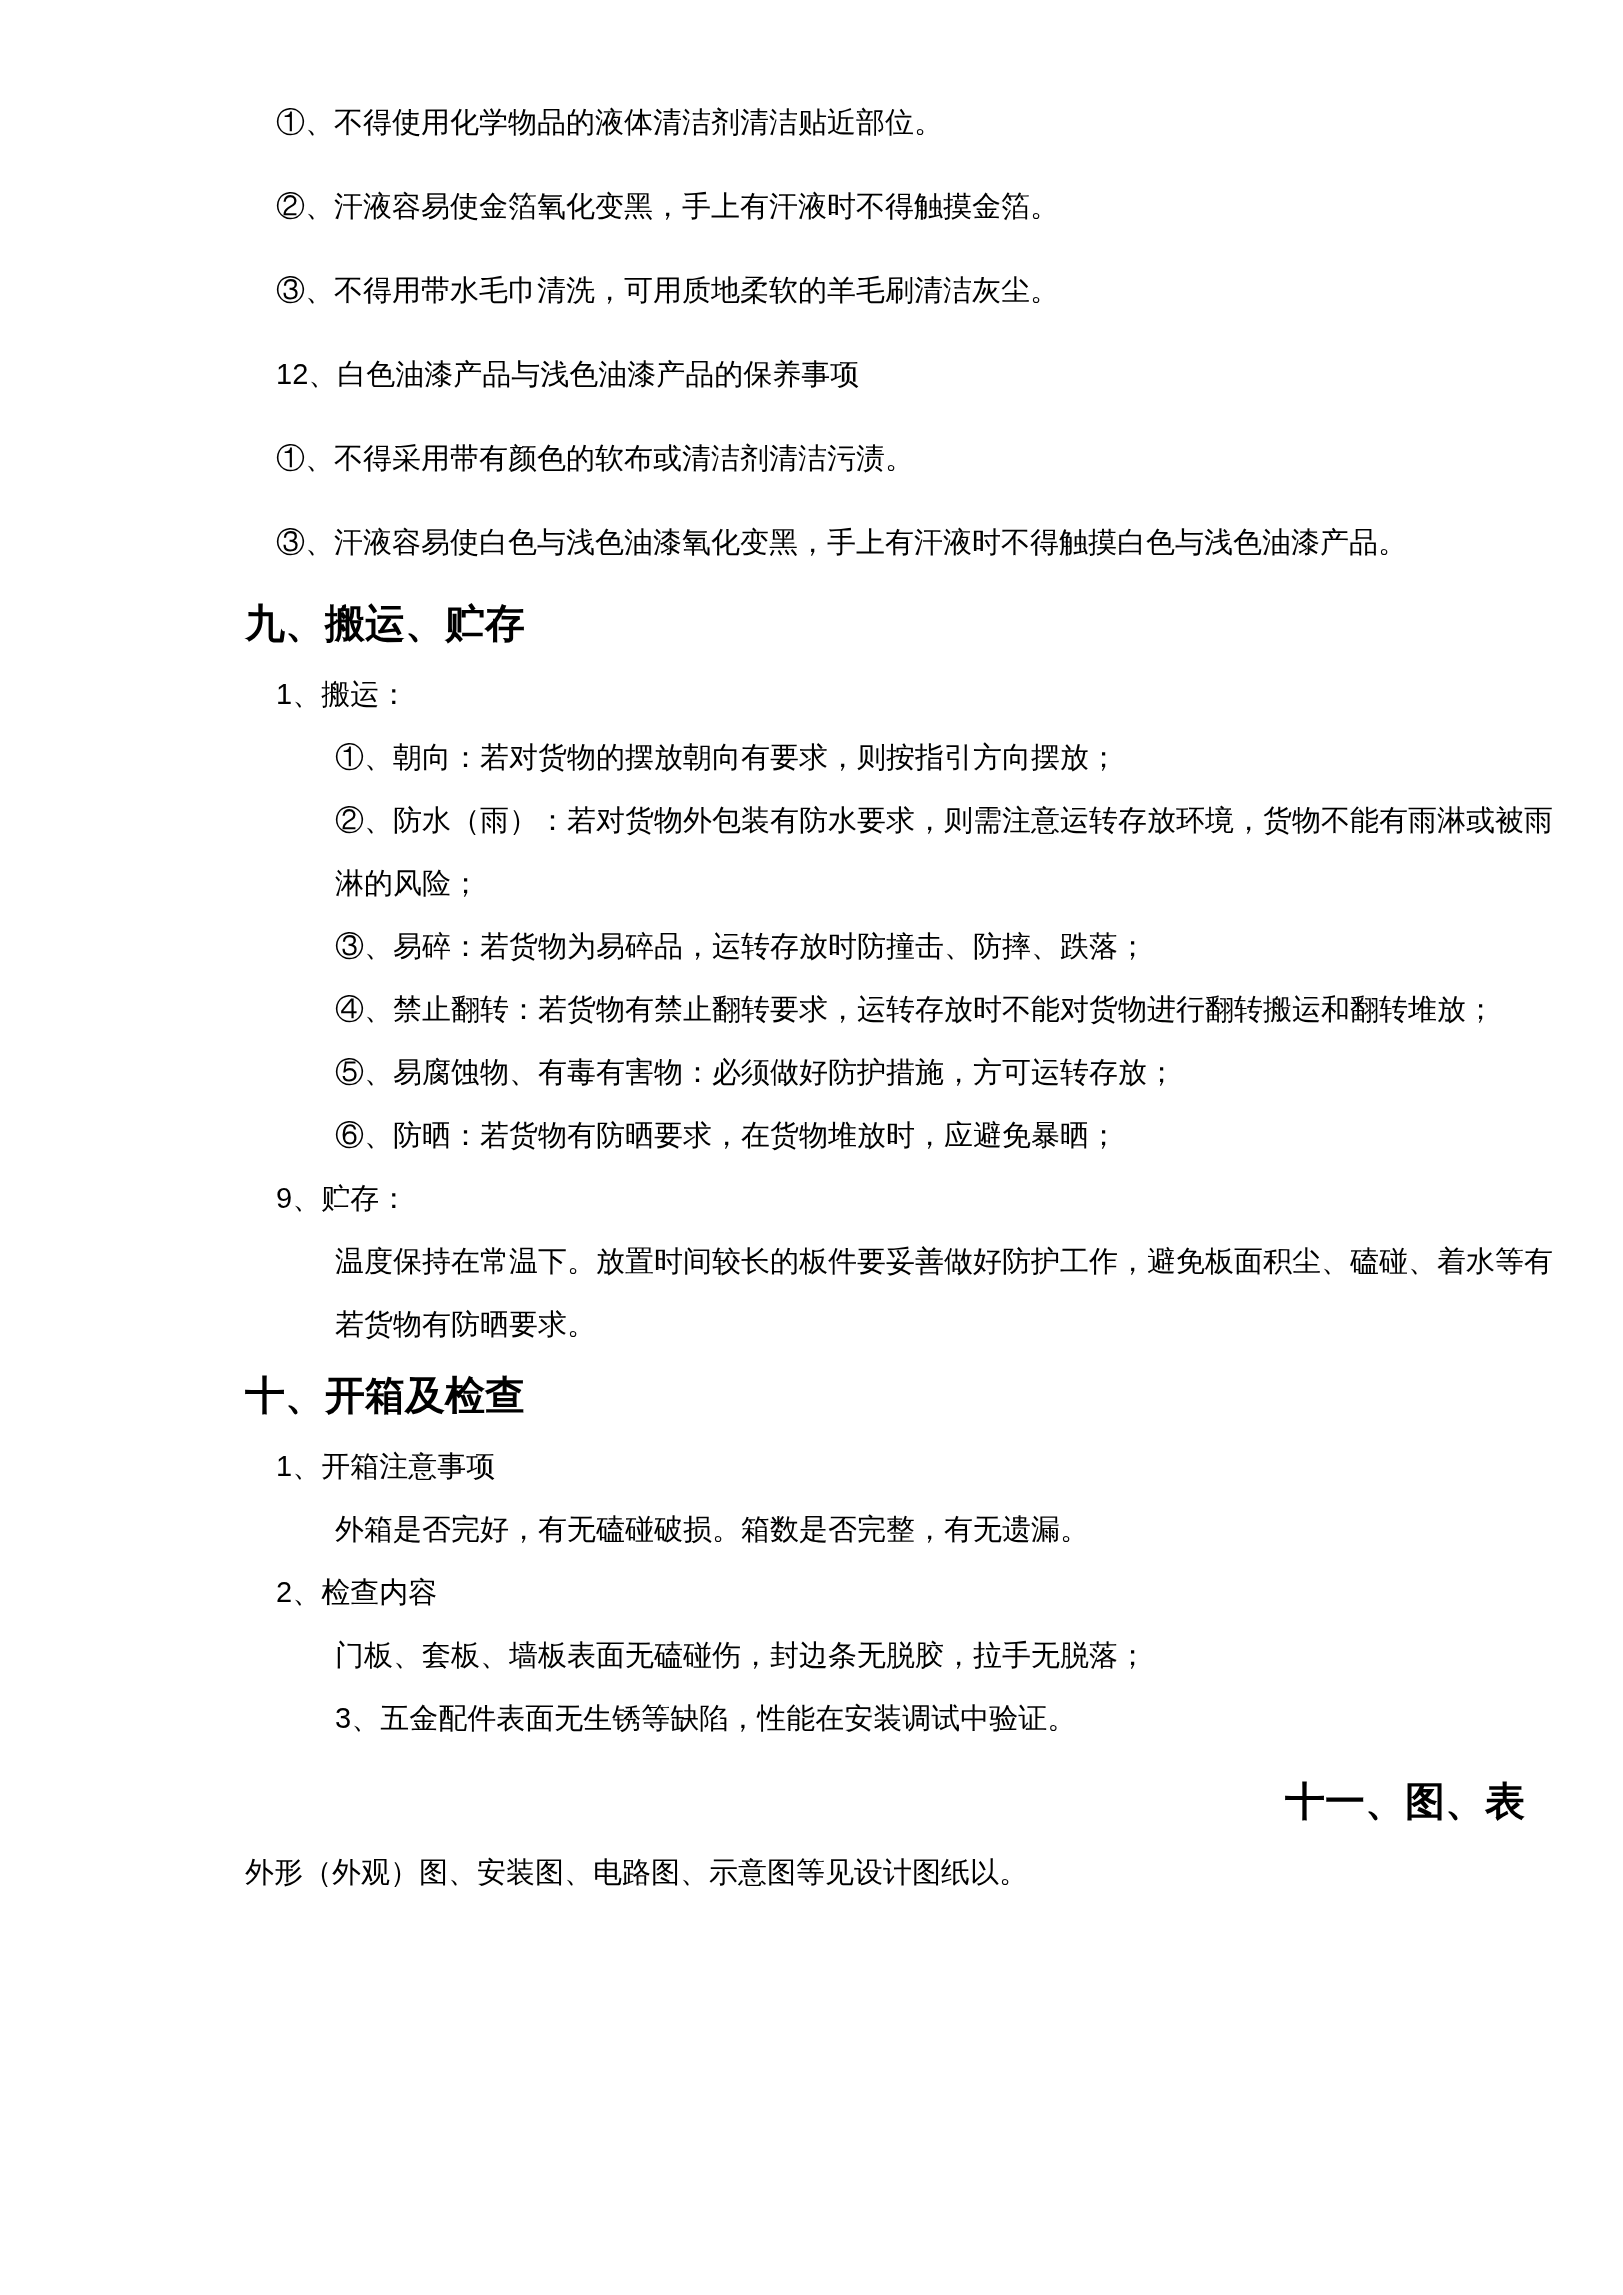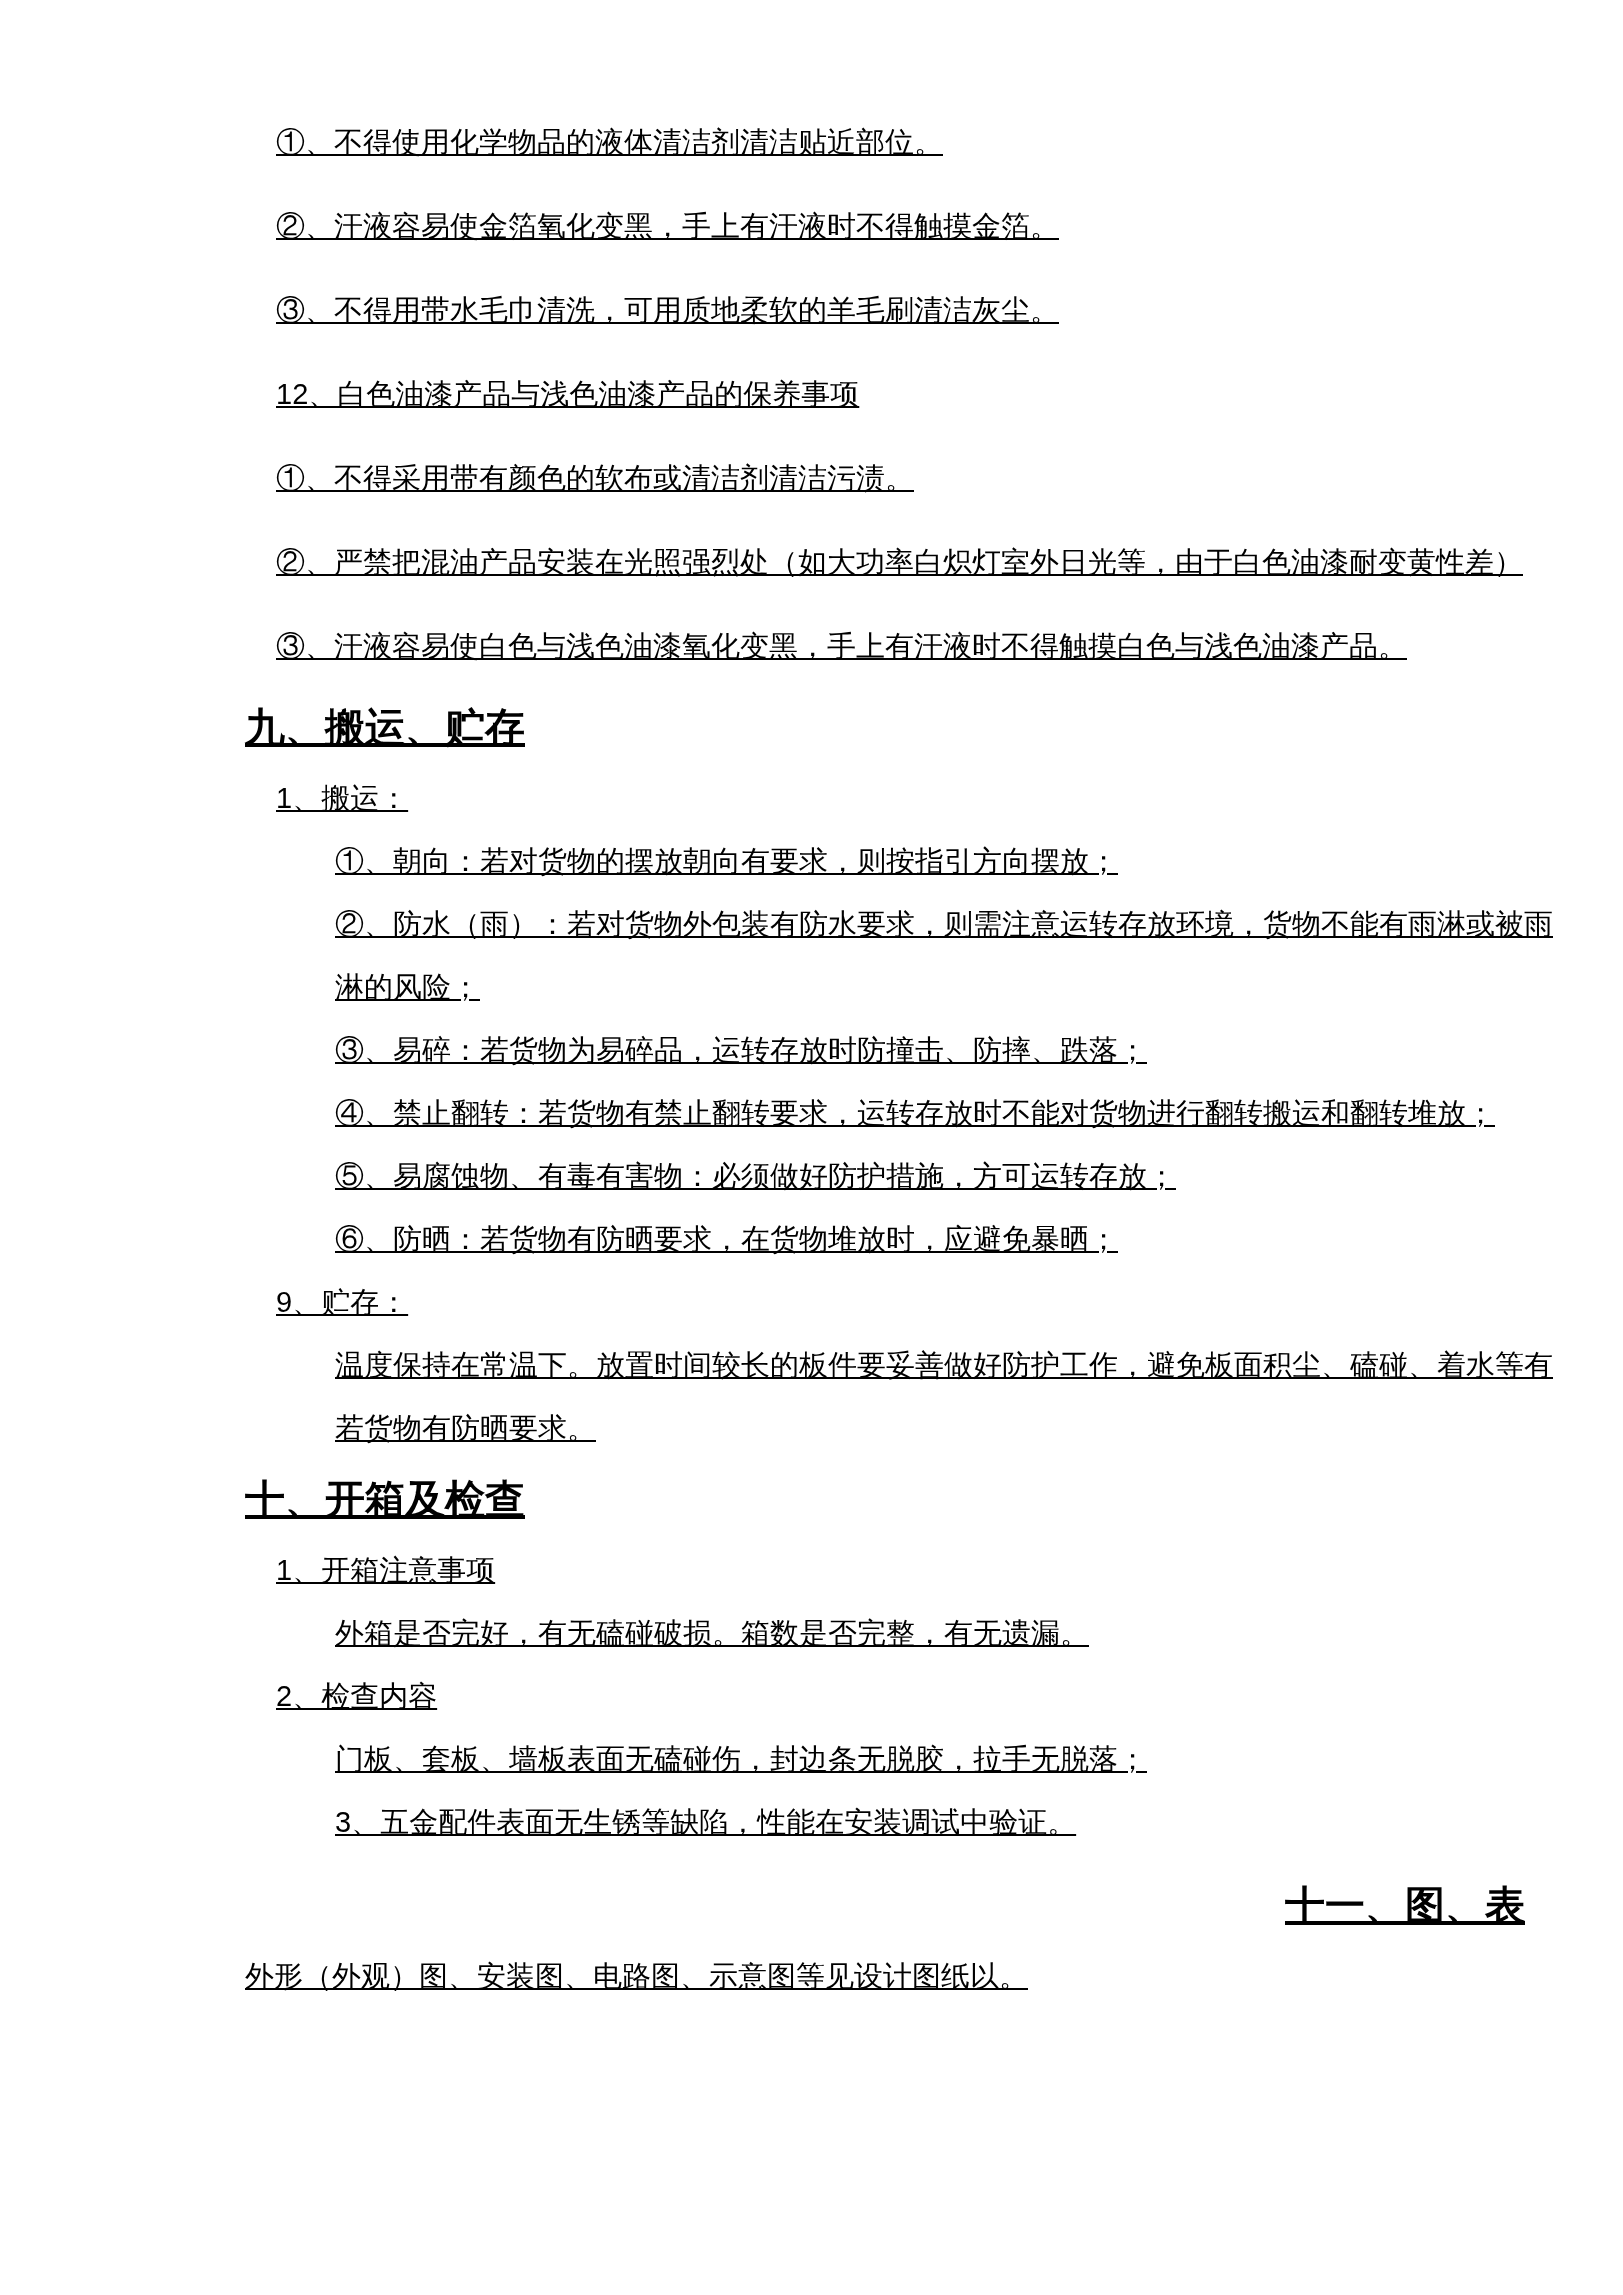--- a/index.html
+++ b/index.html
@@ -11,22 +11,21 @@
     height: 2295px;
     background: #ffffff;
     color: #000000;
     font-family: "Liberation Sans", sans-serif;
     overflow: hidden;
   }
   .page {
     box-sizing: border-box;
     width: 1623px;
     height: 2295px;
-    padding: 100px 98px 0 245px;
-    text-decoration: underline;
+    padding: 80px 98px 0 245px;
   }
   .line {
     font-size: 29px;
     white-space: nowrap;
     color: #000000;
   }
   
   .a { line-height: 84px; height: 84px; }
   
   .b { line-height: 63px; height: 63px; }
@@ -48,21 +47,20 @@
 <body>
 
 <div class="page">
 
   <div class="line a l1">①、不得使用化学物品的液体清洁剂清洁贴近部位。</div>
   <div class="line a l1">②、汗液容易使金箔氧化变黑，手上有汗液时不得触摸金箔。</div>
   <div class="line a l1">③、不得用带水毛巾清洗，可用质地柔软的羊毛刷清洁灰尘。</div>
 
   <div class="line a l1">12、白色油漆产品与浅色油漆产品的保养事项</div>
   <div class="line a l1">①、不得采用带有颜色的软布或清洁剂清洁污渍。</div>
-  <div class="line a l1">②、严禁把混油产品安装在光照强烈处（如大功率白炽灯室外日光等，由于白色油漆耐变黄性差）</div>
   <div class="line a l1">③、汗液容易使白色与浅色油漆氧化变黑，手上有汗液时不得触摸白色与浅色油漆产品。</div>
 
   <div class="h l0">九、搬运、贮存</div>
   <div class="line b l1">1、搬运：</div>
   <div class="line b l2">①、朝向：若对货物的摆放朝向有要求，则按指引方向摆放；</div>
   <div class="line b l2">②、防水（雨）：若对货物外包装有防水要求，则需注意运转存放环境，货物不能有雨淋或被雨</div>
   <div class="line b l2">淋的风险；</div>
   <div class="line b l2">③、易碎：若货物为易碎品，运转存放时防撞击、防摔、跌落；</div>
   <div class="line b l2">④、禁止翻转：若货物有禁止翻转要求，运转存放时不能对货物进行翻转搬运和翻转堆放；</div>
   <div class="line b l2">⑤、易腐蚀物、有毒有害物：必须做好防护措施，方可运转存放；</div>

